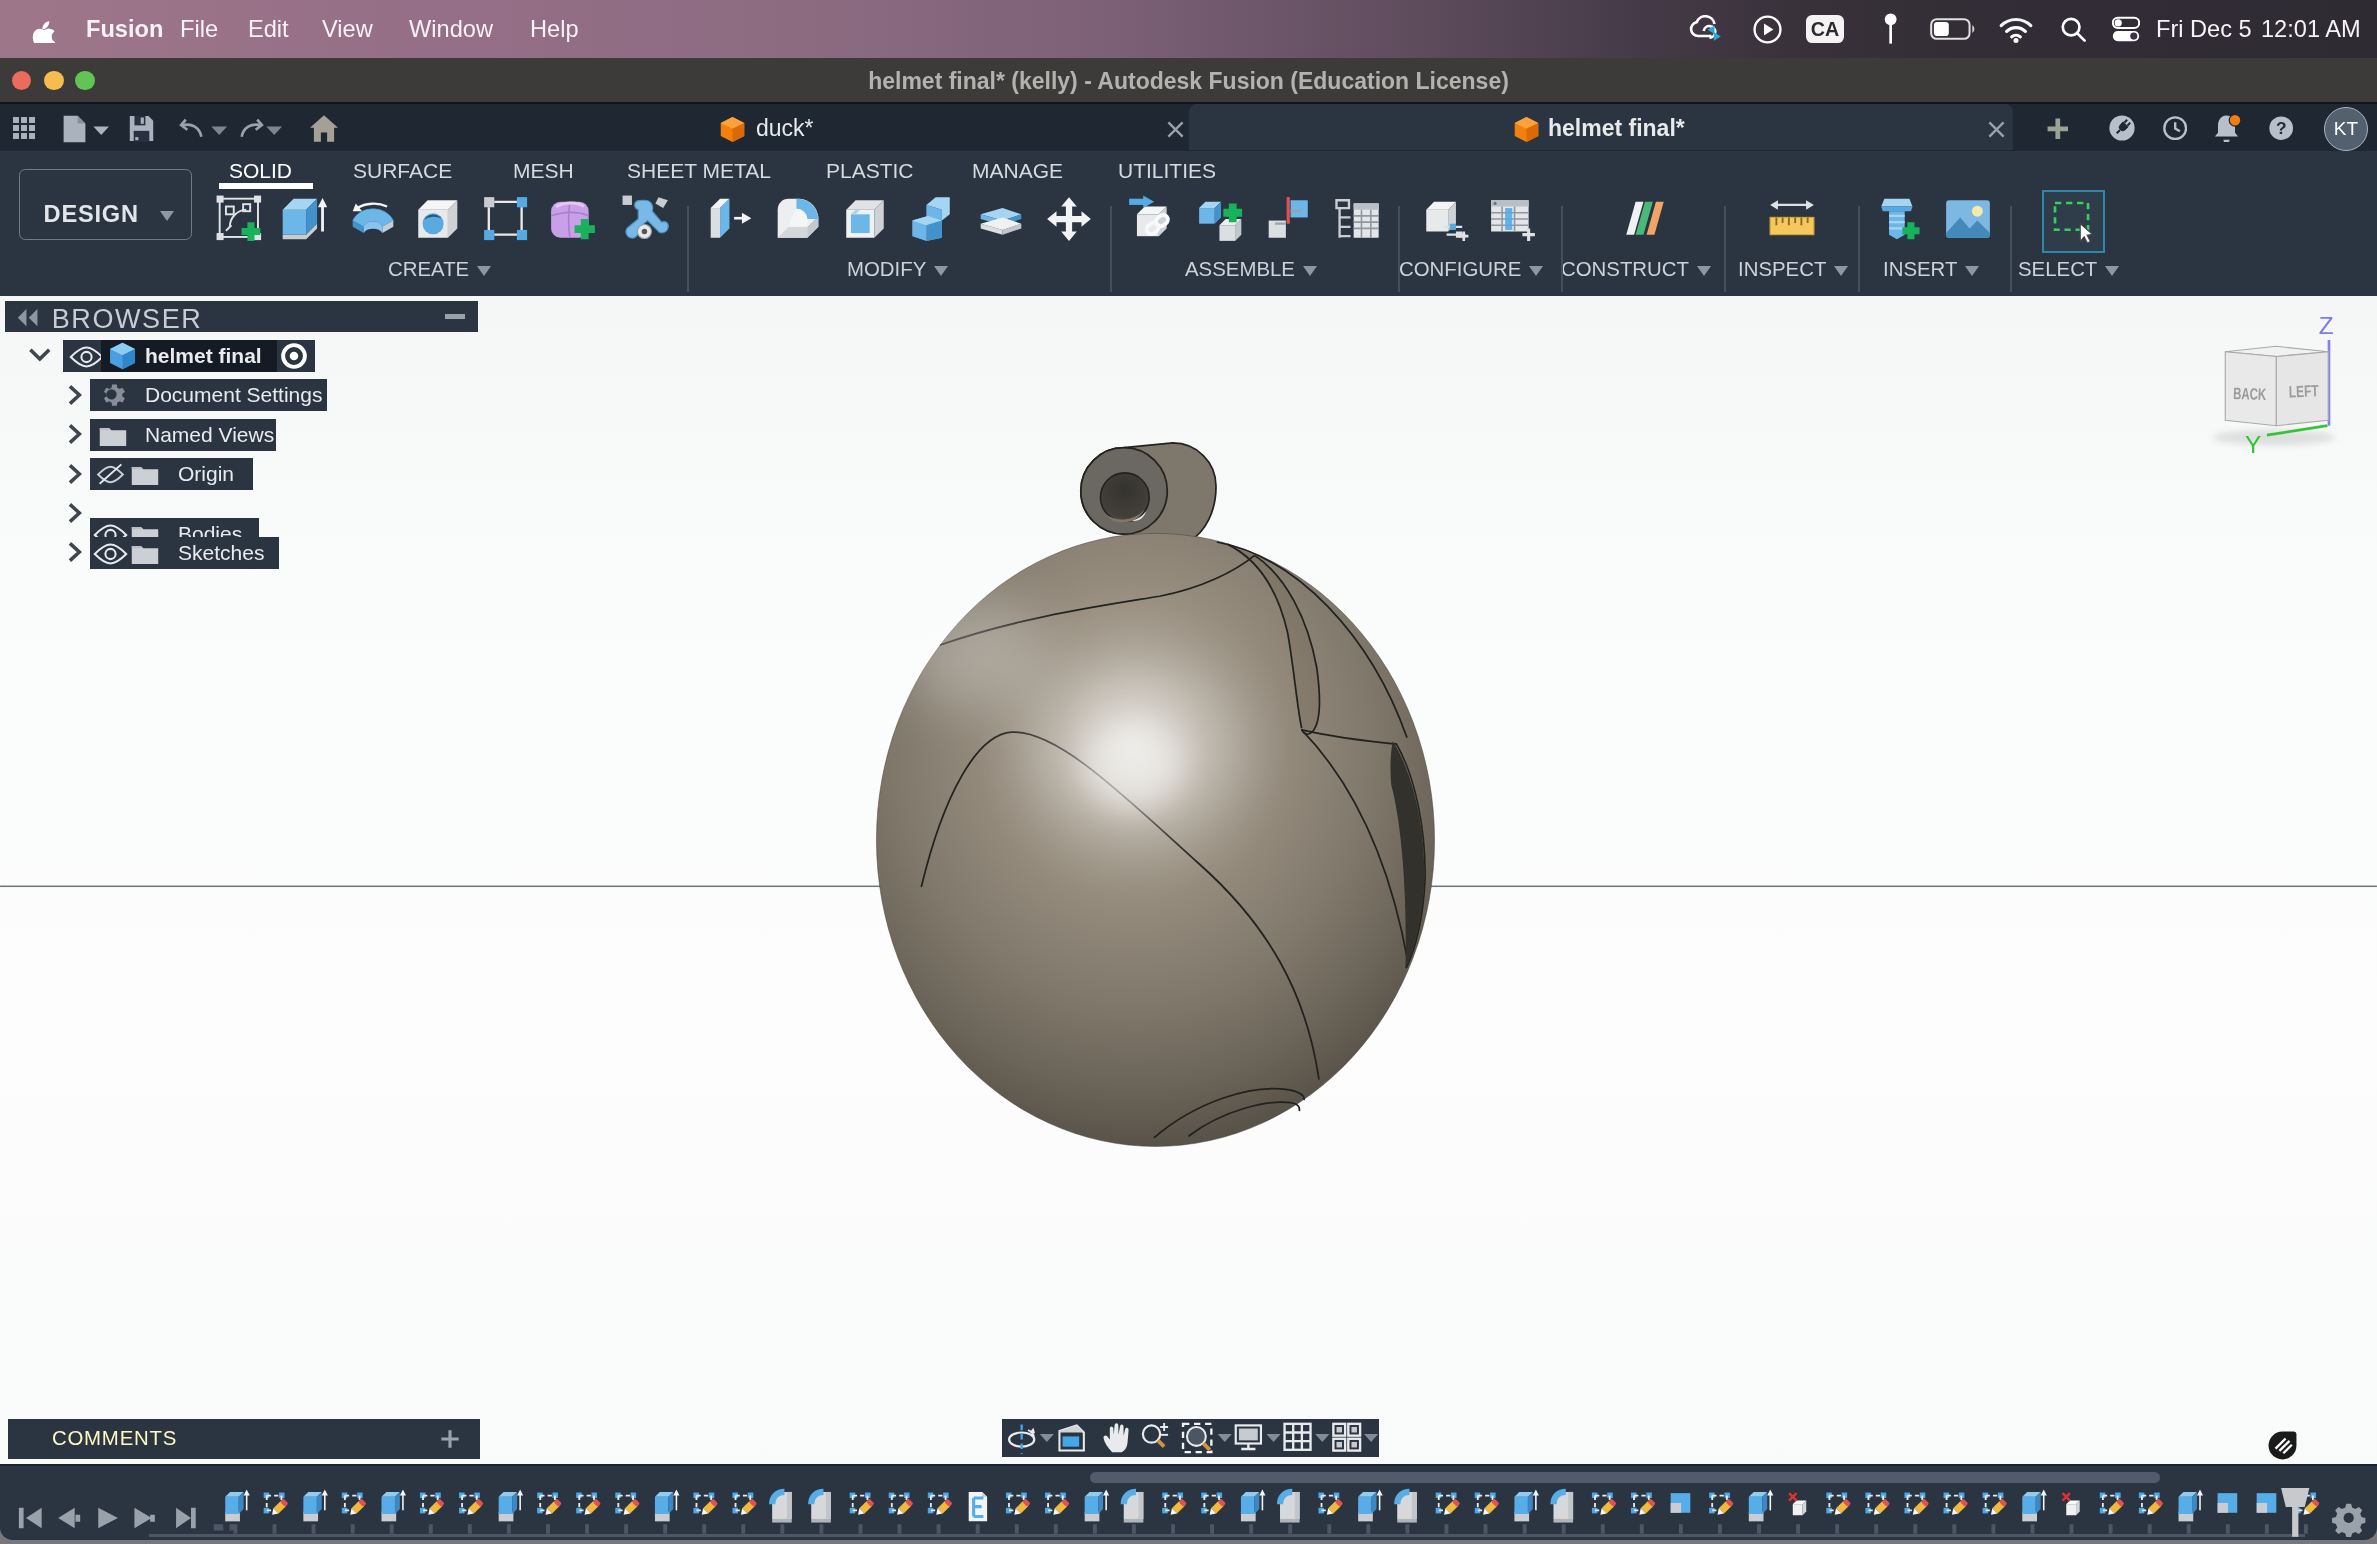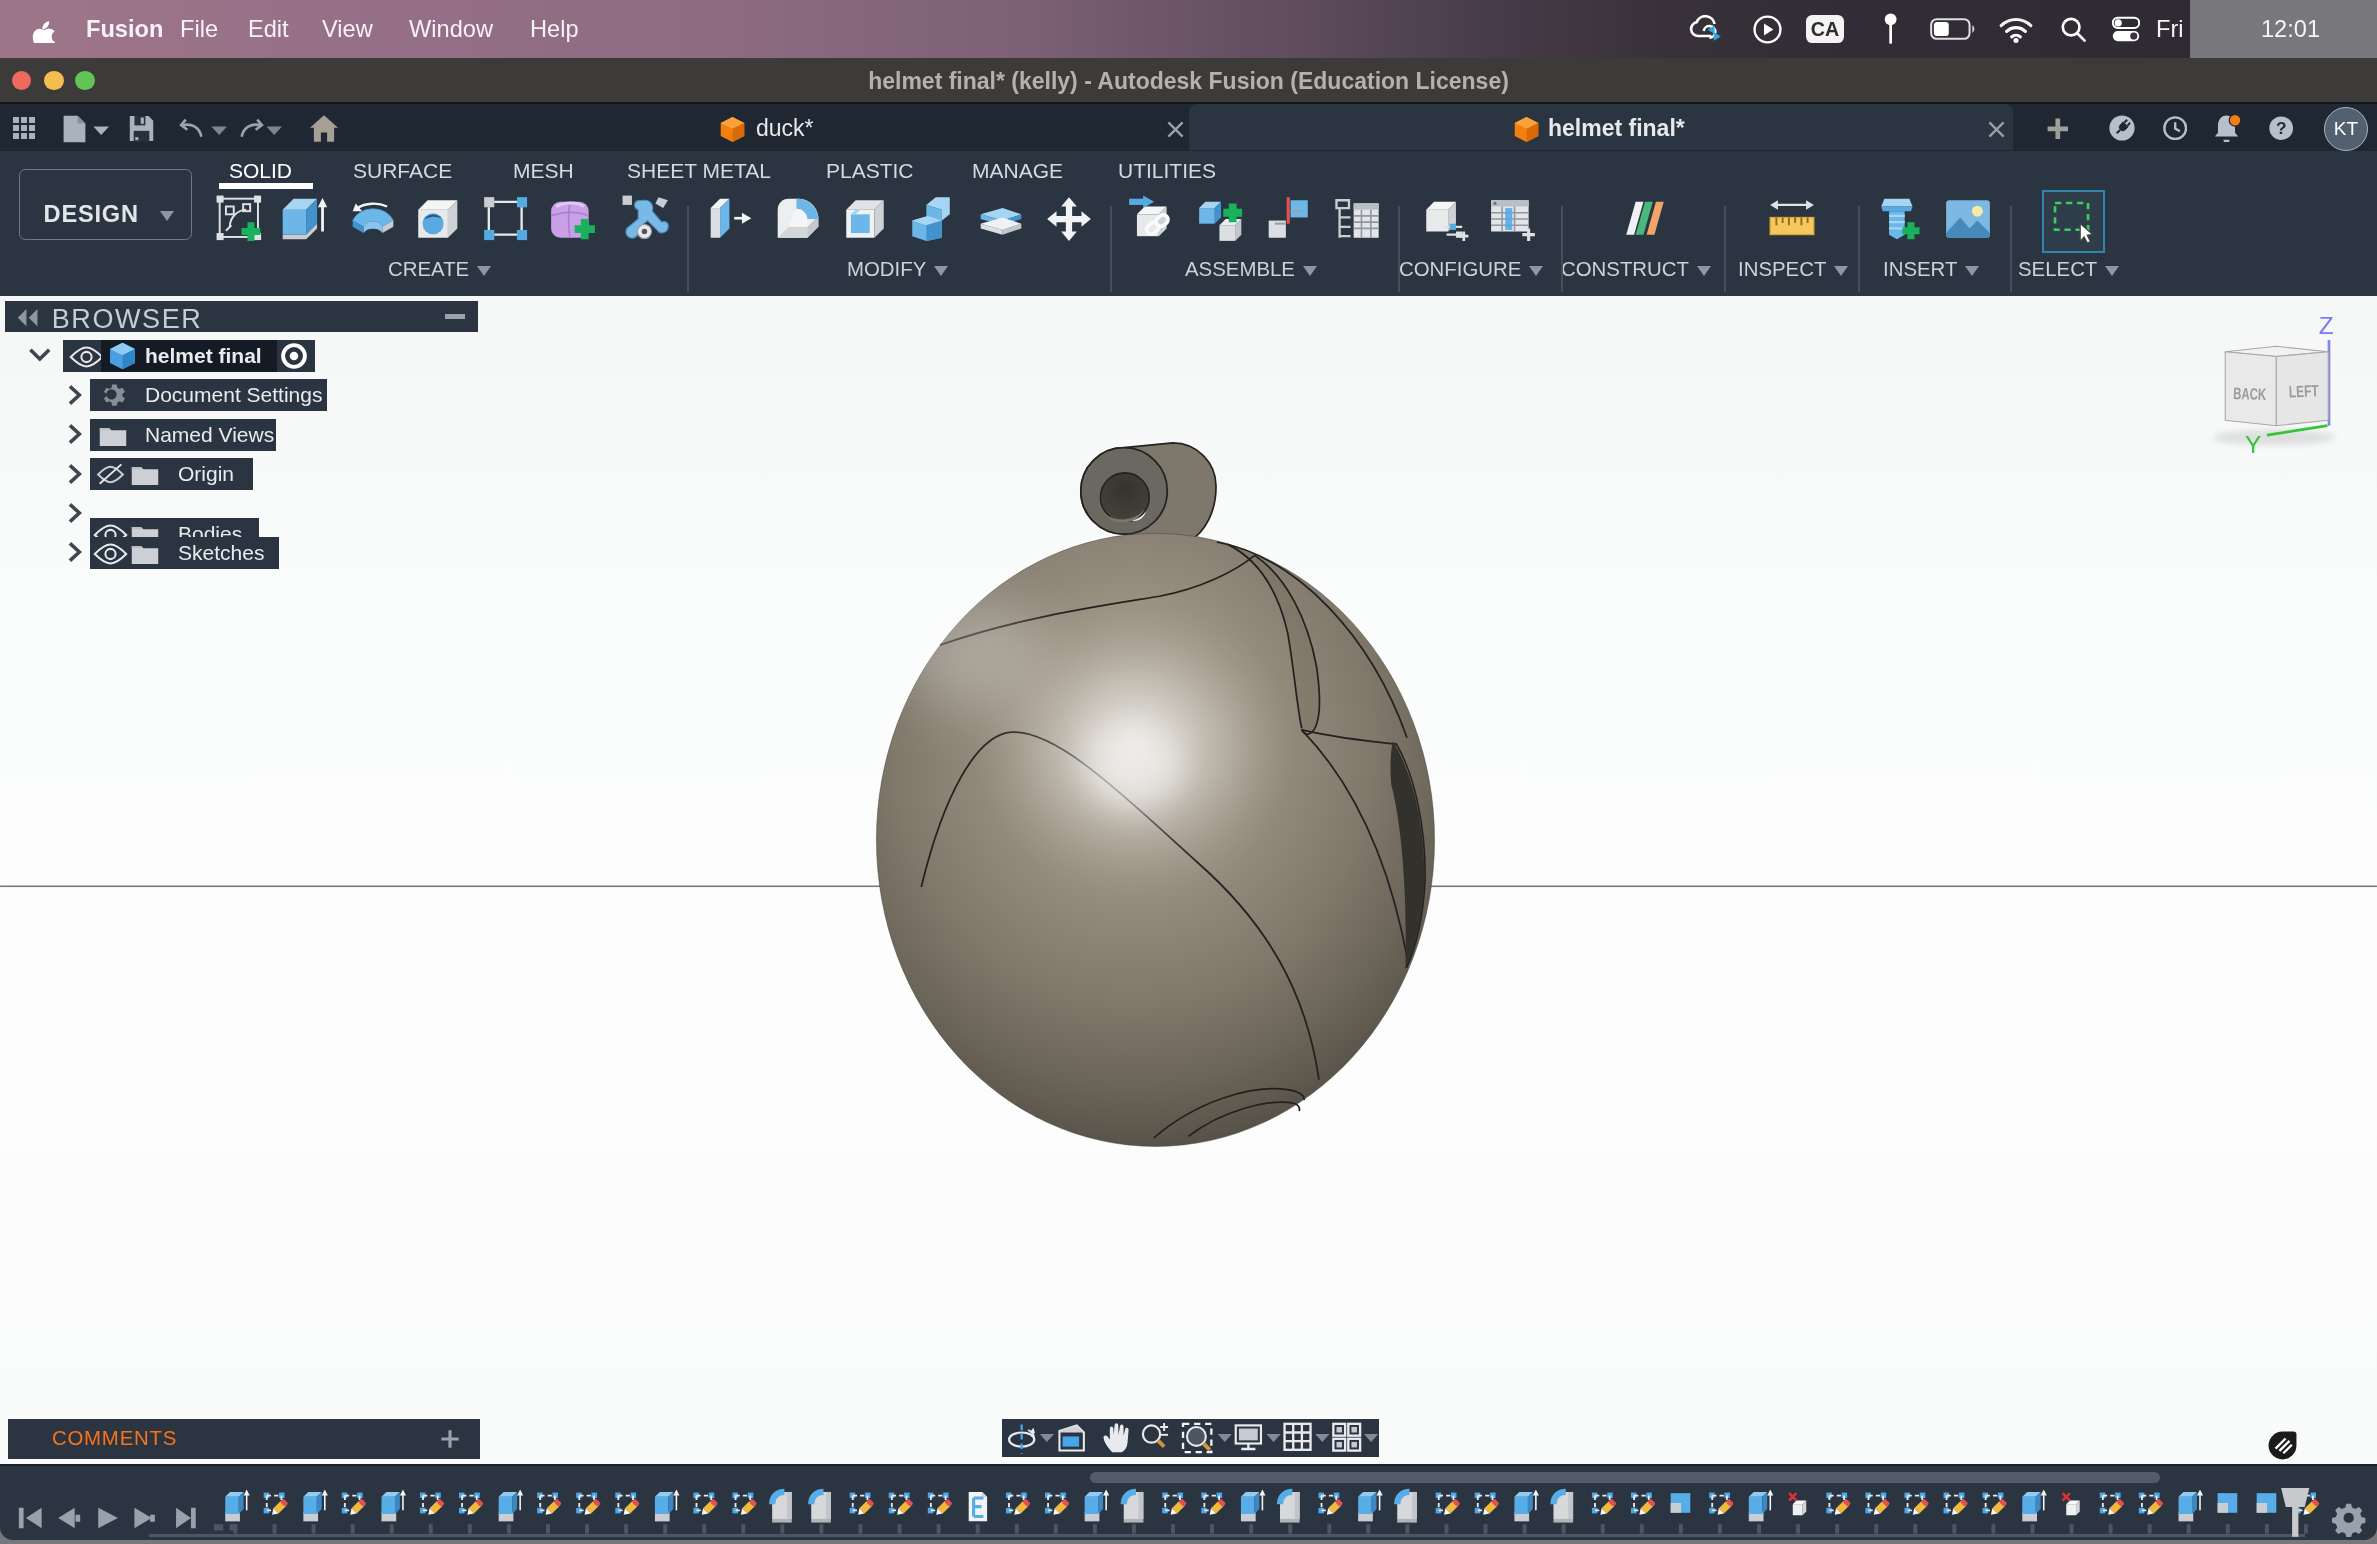--- a/index.html
+++ b/index.html
@@ -1,19 +1,19 @@
 <!DOCTYPE html>
 <html style="font-size:12.6px"><head>
 <meta charset="utf-8">
 <style>
 * { margin:0; padding:0; box-sizing:border-box; }
 html,body { width:2377px; height:1544px; overflow:hidden; background:#77777c; font-family:"Liberation Sans", sans-serif; }
 .abs { position:absolute; }
 
-#menubar { position:absolute; left:0; top:0; width:2190px; height:58px;
+#menubar { position:absolute; left:0; top:0; width:2377px; height:58px;
   background:linear-gradient(90deg,#9d7689 0%,#956f87 18%,#8c6b81 34%,#7c6076 47%,#5d4b5c 60%,#473c4a 68%,#383139 76%,#312c35 85%,#2f2b33 100%);
   color:#fff; }
 .mitem { position:absolute; top:0; height:58px; line-height:58px; font-size:23.6px; color:#f7f2f5; }
 .micon { position:absolute; top:0; height:58px; display:flex; align-items:center; }
 
 #titlebar { position:absolute; left:0; top:58px; width:2377px; height:44px; background:#3d3b39; }
 .light { position:absolute; top:12.6px; width:19.7px; height:19.7px; border-radius:50%; }
 #titlebar .t { position:absolute; left:0; width:2377px; text-align:center; top:0; height:44px; line-height:46px; font-weight:bold; font-size:23px; color:#b4b2af; }
 
 #tabbar { position:absolute; left:0; top:102px; width:2377px; height:65px; background:#1f2733; border-top:2.4px solid #10151d; }
@@ -32,21 +32,21 @@
 
 #canvas { position:absolute; left:0; top:296px; width:2377px; height:1168px; background:linear-gradient(180deg,#f5f6f6 0%,#fbfcfc 30%,#fdfdfd 65%,#f9fafa 100%); }
 
 .panelhead { position:absolute; background:#2b3541; }
 #bhead { left:4.7px; top:4.7px; width:473px; height:31px; }
 #bhead .t { position:absolute; left:47px; top:3.1px; font-size:27px; color:#c7cdd4; letter-spacing:1.6px; }
 .brow { position:absolute; background:#2b3541; color:#e9ebee; font-size:21px; }
 .brow .lbl { position:absolute; top:3.9px; }
 
 #comments { position:absolute; left:7.9px; top:1123px; width:472px; height:40px; background:#2b3541; }
-#comments .t { position:absolute; left:44px; top:7.9px; font-size:20.4px; color:#f97316; letter-spacing:0.8px; }
+#comments .t { position:absolute; left:44px; top:7.9px; font-size:20.4px; color:#fef9c3; letter-spacing:0.8px; }
 #navbar { position:absolute; left:1002px; top:1123px; width:377px; height:38px; background:#2b3541; }
 
 #timeline { position:absolute; left:0; top:1464px; width:2377px; height:76px; background:#2b3541; border-radius:0 0 12.6px 12.6px; border-top:2.4px solid #1b222c; }
 #tlscroll { position:absolute; left:1090px; top:6.3px; width:1070px; height:11px; border-radius:5.5px; background:#525b6b; }
 #tlruler { position:absolute; left:149px; top:68px; width:2156px; height:3.1px; background:#4d5664; }
 </style>
 </head>
 <body>
 
 <div id="menubar">

